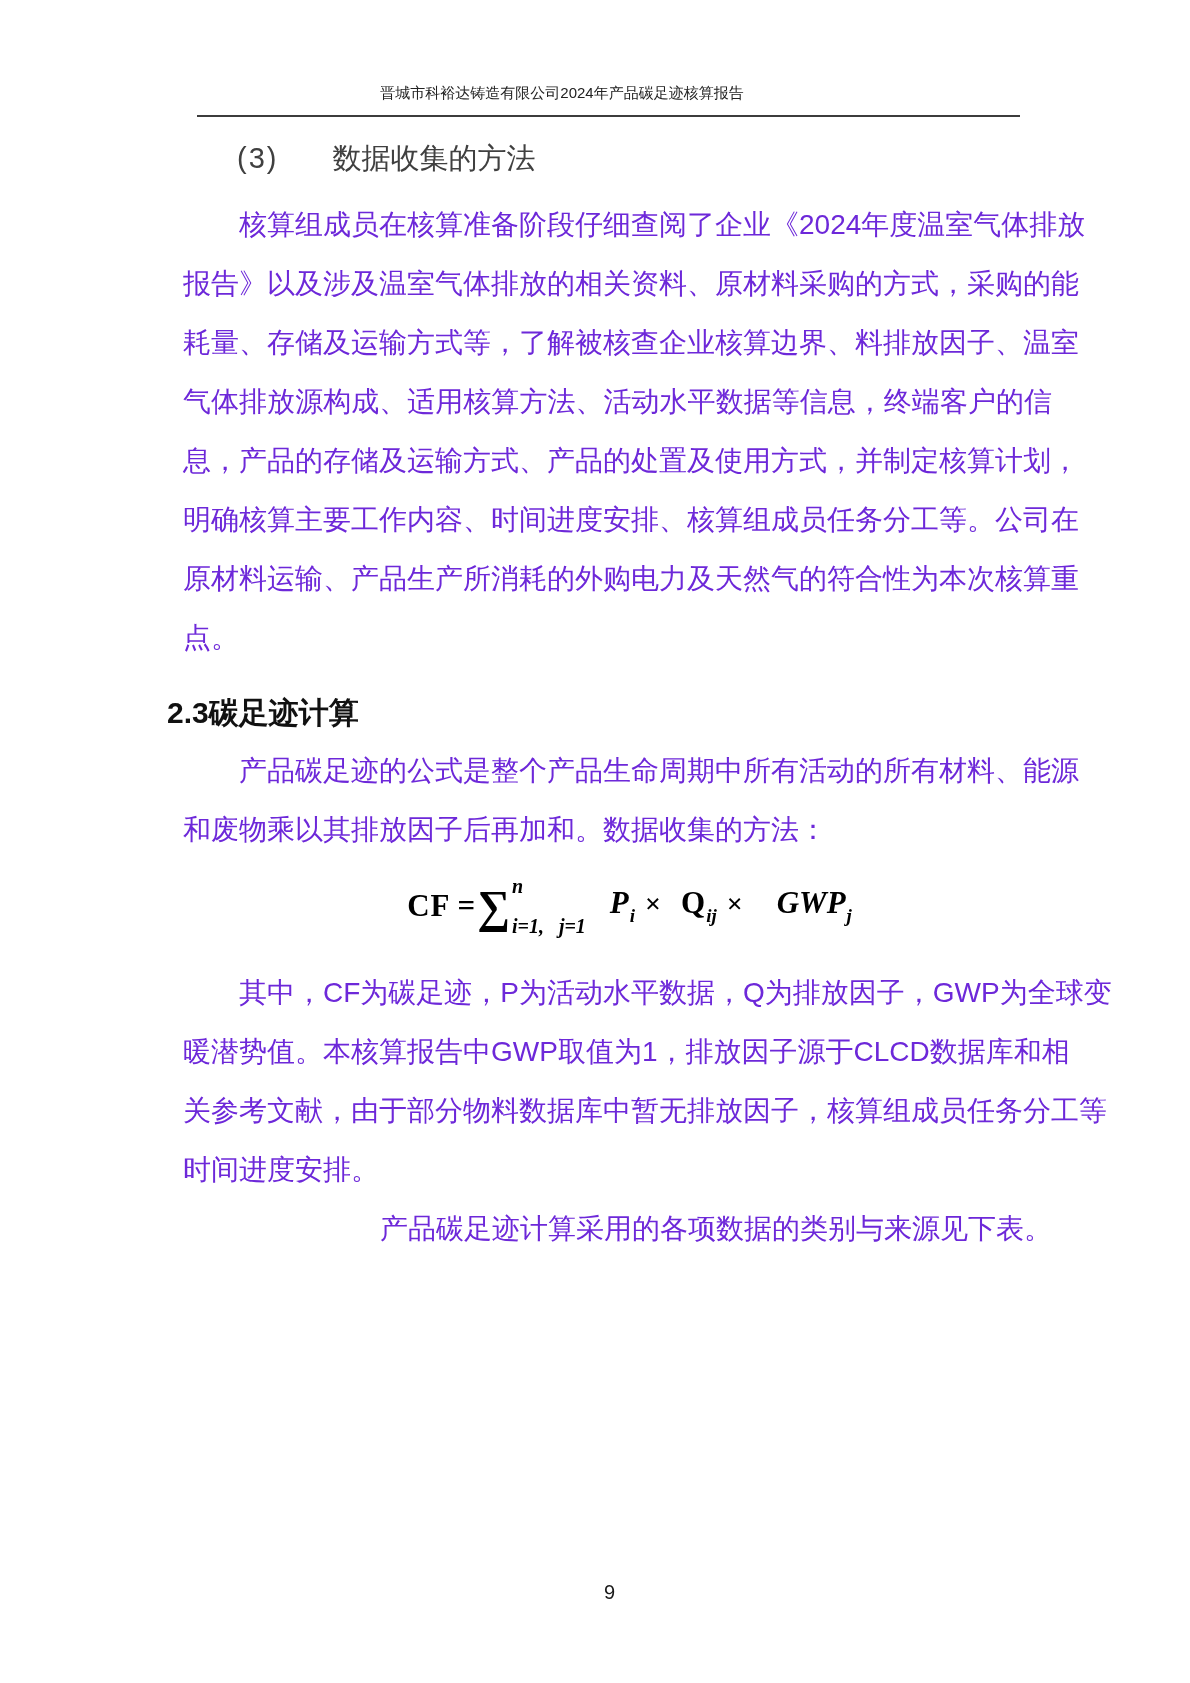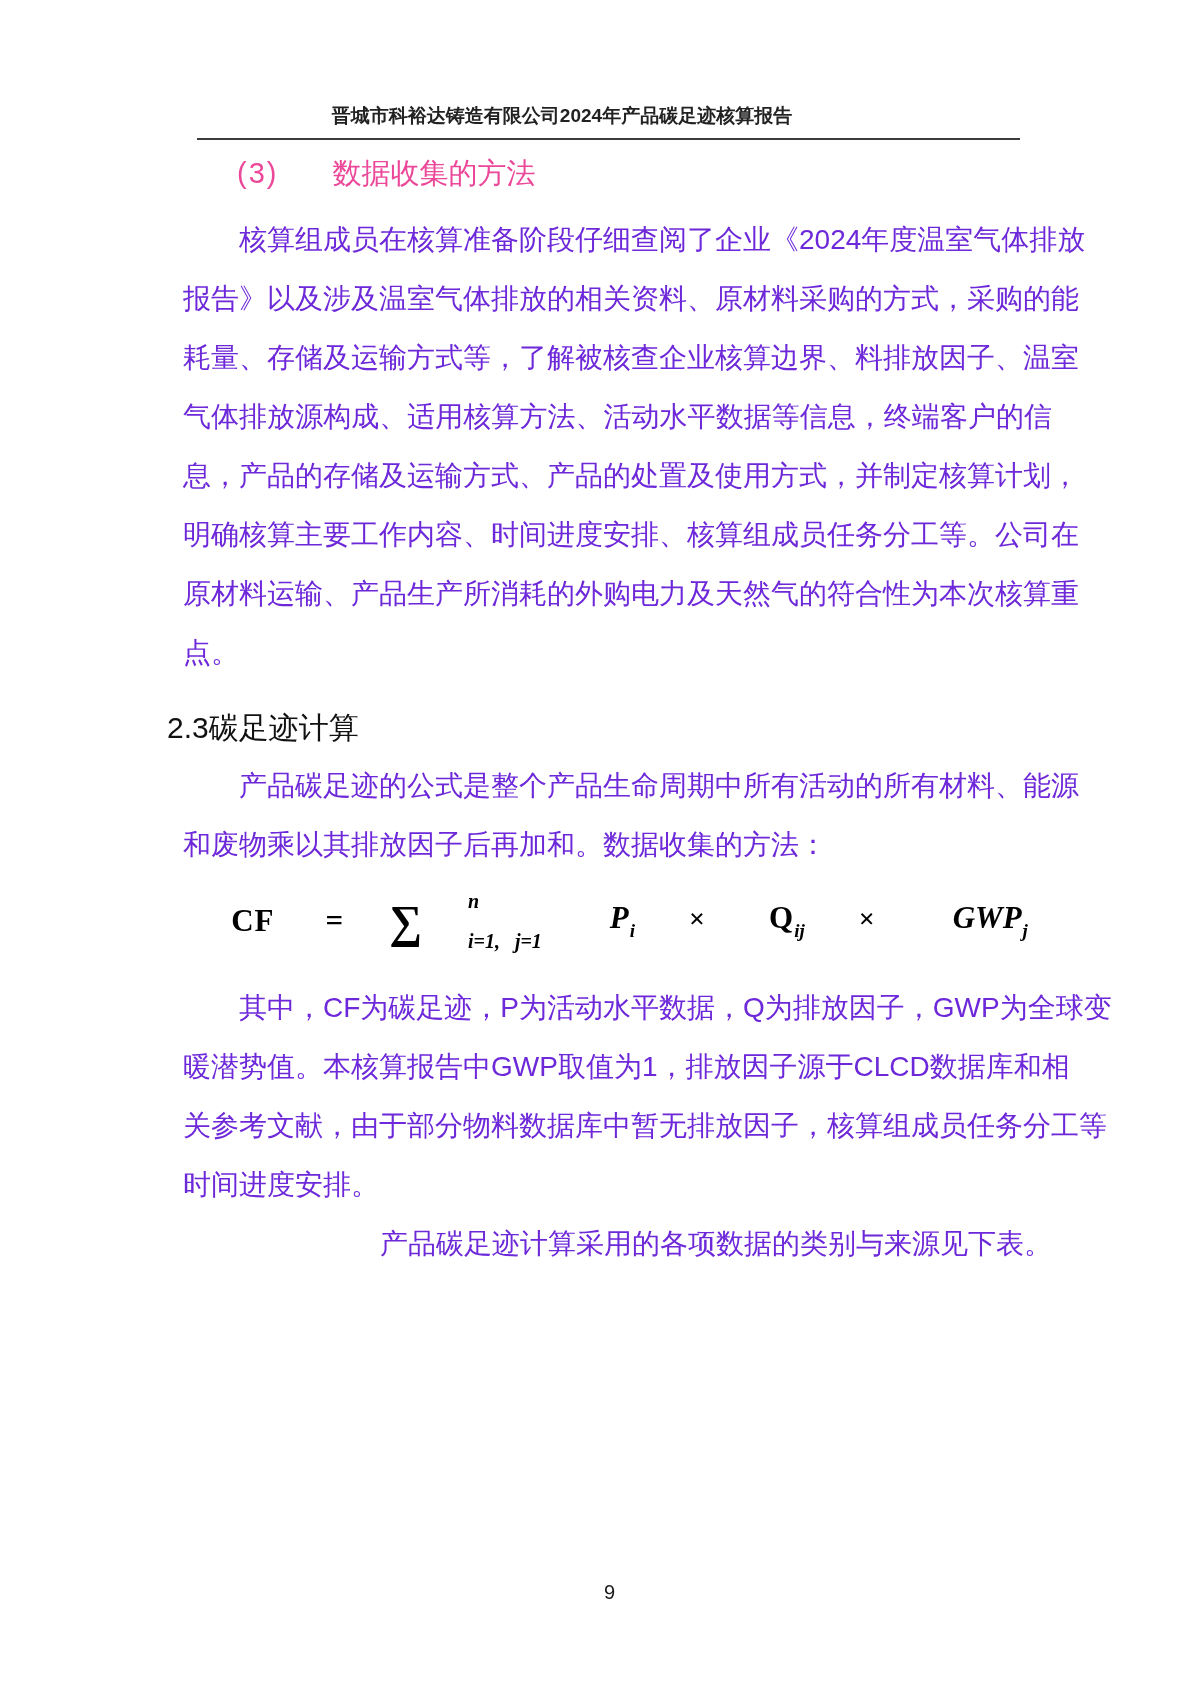--- a/index.html
+++ b/index.html
@@ -6,54 +6,54 @@
   .page{
     position:relative;
     width:1190px;height:1683px;
     background:#ffffff;
     color:#1a1a1a;
     font-family:"Liberation Sans","DejaVu Sans",sans-serif;
     overflow:hidden;
   }
   
   .doc-header-title{
-    padding-top:107px;
+    padding-top:84px;
     width:1124px;
     text-align:center;
-    font-size:19px;
+    font-size:15px;
     line-height:18px;
-    font-weight:bold;
+    font-weight:normal;
     color:#222222;
   }
   .doc-header-rule{
     margin-top:13px;
     margin-left:197px;
     width:823px;
     height:0;
     border-top:2px solid #3c3c3c;
   }
   
   .content{
     margin-left:167px;
     width:885px;
   }
   .h3{
-    margin-top:14px;
+    margin-top:22px;
     padding-left:70px;
     font-size:29px;
     line-height:38px;
-    color:#ec4899;
+    color:#404040;
     white-space:nowrap;
   }
   .h3 .h3-num{margin-right:46px;letter-spacing:2px;}
   .h2{
     margin-top:26px;
     font-size:30px;
     line-height:40px;
-    font-weight:normal;
+    font-weight:bold;
     color:#111111;
     white-space:nowrap;
   }
   .para{font-size:28px;color:#6d28d9;margin-left:16px;}
   .para .line{
     height:59px;
     line-height:59px;
     white-space:nowrap;
   }
   .para .just{
@@ -69,21 +69,20 @@
   .formula{
     margin-top:8px;
     height:78px;
     display:flex;
     justify-content:center;
     align-items:center;
     padding-left:40px;
     font-family:"Liberation Serif","DejaVu Serif",serif;
     font-weight:bold;
     color:#000000;
-    gap:44px;
   }
   .f-lhs{font-size:31px;letter-spacing:1px;}
   .f-eq{font-size:31px;margin:0 2px 0 7px;}
   .f-sigma{font-size:46px;line-height:1;position:relative;top:1px;}
   .f-limits{
     display:inline-flex;
     flex-direction:column;
     justify-content:space-between;
     height:60px;
     font-size:20px;

